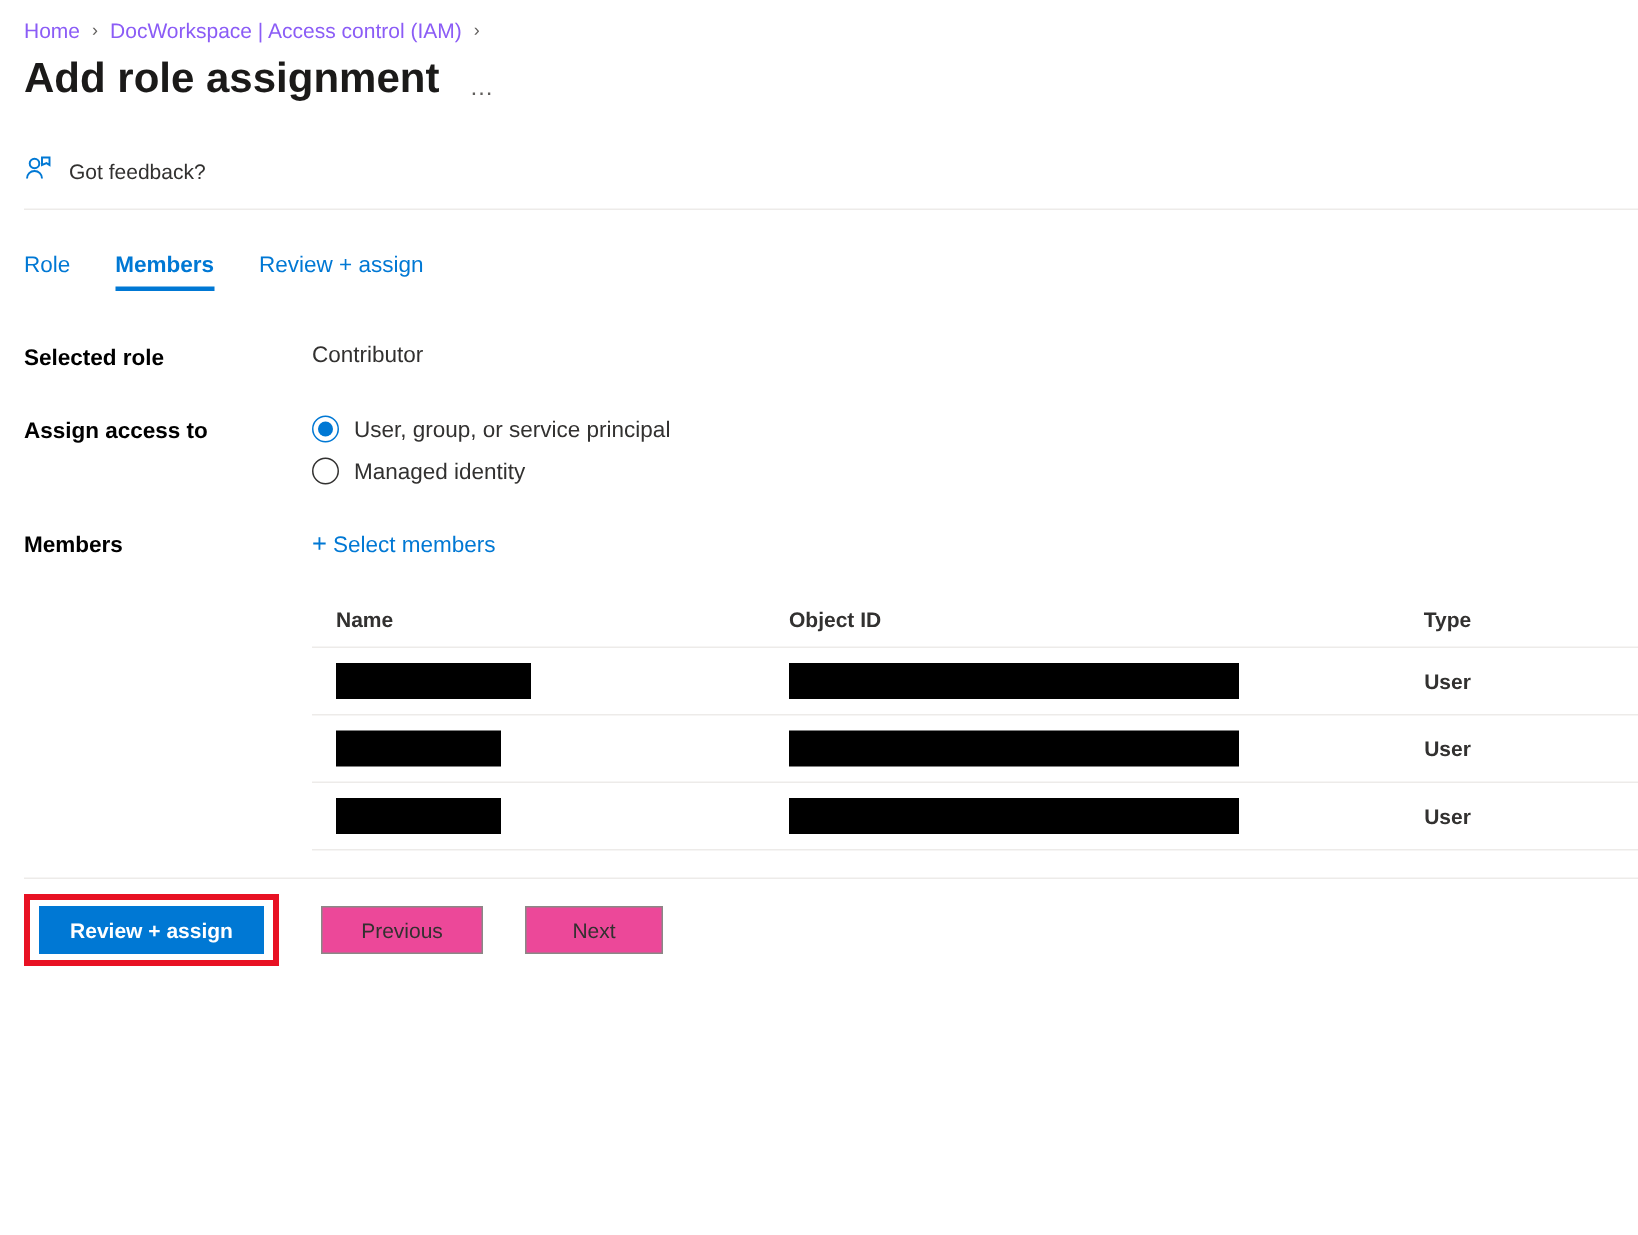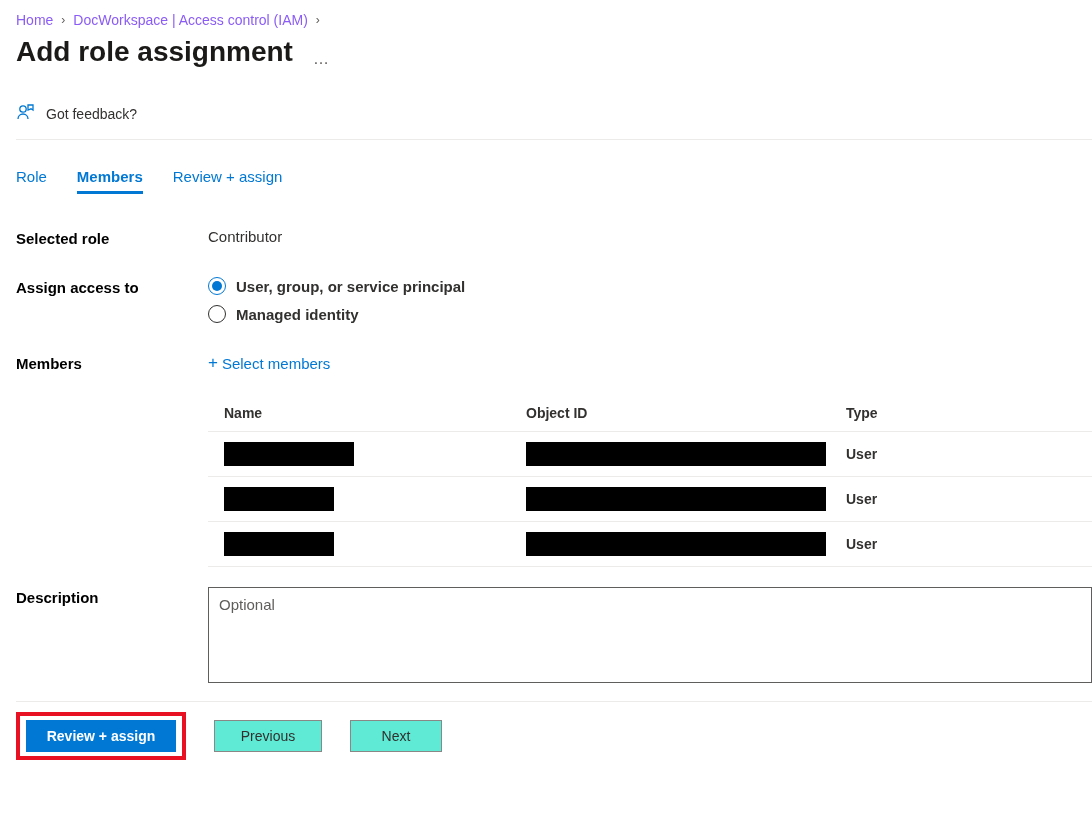--- a/index.html
+++ b/index.html
@@ -43,41 +43,41 @@
     .tab { color: #0078d4; cursor: pointer; padding-bottom: 6px; }
     .tab.active { color: #0078d4; font-weight: 600; border-bottom: 3px solid #0078d4; }
 
     
     .form-row { display: flex; align-items: flex-start; margin-bottom: 30px; }
     .form-label { width: 192px; font-weight: 600; color: #000000; font-size: 15px; padding-top: 2px; }
     .form-value { flex: 1; color: #323130; font-size: 15px; }
 
     
     .radio-group { display: flex; flex-direction: column; gap: 10px; }
-    .radio-item { display: flex; align-items: center; gap: 10px; cursor: pointer; font-weight: bold; }
+    .radio-item { display: flex; align-items: center; gap: 10px; cursor: pointer; }
     .radio-circle {
       width: 18px; height: 18px; border-radius: 50%;
       border: 1.5px solid #323130; display: flex; align-items: center; justify-content: center;
     }
     .radio-circle.selected { border-color: #0078d4; }
     .radio-dot { width: 10px; height: 10px; border-radius: 50%; background: #0078d4; }
 
     
     .select-members { color: #0078d4; cursor: pointer; display: inline-flex; align-items: center; gap: 4px; }
 
     
     .members-table { margin-left: 192px; margin-top: 22px; }
     .table-header, .table-row {
       display: flex; align-items: center;
       border-bottom: 1px solid #edebe9; padding: 0; font-weight: bold;
     }
     .table-header { font-weight: 600; padding: 10px 8px; }
     .col-name { width: 310px; padding-left: 8px; }
     .col-oid  { width: 320px; }
-    .col-type { flex: 1; }
+    .col-type { flex: 1; text-align: center; }
     .table-row { padding: 10px 8px; }
     .redact-name { width: 110px; height: 24px; background: #000; }
     .redact-name.wide { width: 130px; }
     .redact-oid  { width: 300px; height: 24px; background: #000; }
 
     
     .description-row { display: flex; align-items: flex-start; margin-top: 20px; }
     .description-input {
       flex: 1; height: 96px; border: 1px solid #605e5c;
       padding: 8px 10px; font-family: inherit; font-size: 15px;
@@ -90,21 +90,21 @@
       margin-top: 18px; padding-top: 10px; border-top: 1px solid #edebe9;
       display: flex; align-items: center; gap: 28px; padding-bottom: 8px;
     }
     .highlight-box { border: 4px solid #e81123; padding: 4px 6px; display: inline-block; }
     .btn-primary {
       background: #0078d4; color: #fff; border: none;
       padding: 8px 18px; font-size: 14px; font-weight: 600; cursor: pointer;
       min-width: 150px; text-align: center;
     }
     .btn-secondary {
-      background: #5eead4; color: #323130; border: 1px solid #8a8886;
+      background: #ec4899; color: #323130; border: 1px solid #8a8886;
       padding: 7px 0; font-size: 14px; cursor: pointer; width: 108px; text-align: center;
     }
   </style>
 </head>
 <body>
 
 <div class="container">
 
   <div class="breadcrumb">
     <a>Home</a>
@@ -196,24 +196,20 @@
       <div class="col-name">
           <div class="redact-name"></div>
         </div>
       <div class="col-oid">
           <div class="redact-oid"></div>
         </div>
       <div class="col-type">User</div>
     </div>
   </div>
 
-  <div class="description-row">
-    <div class="form-label">Description</div>
-    <textarea class="description-input" placeholder="Optional" style=""></textarea>
-  </div>
 
   <div class="footer">
     <span class="highlight-box">
       <button class="btn-primary">Review + assign</button>
     </span>
     <button class="btn-secondary">Previous</button>
     <button class="btn-secondary" style="width:92px;">Next</button>
   </div>
 
 </div>

